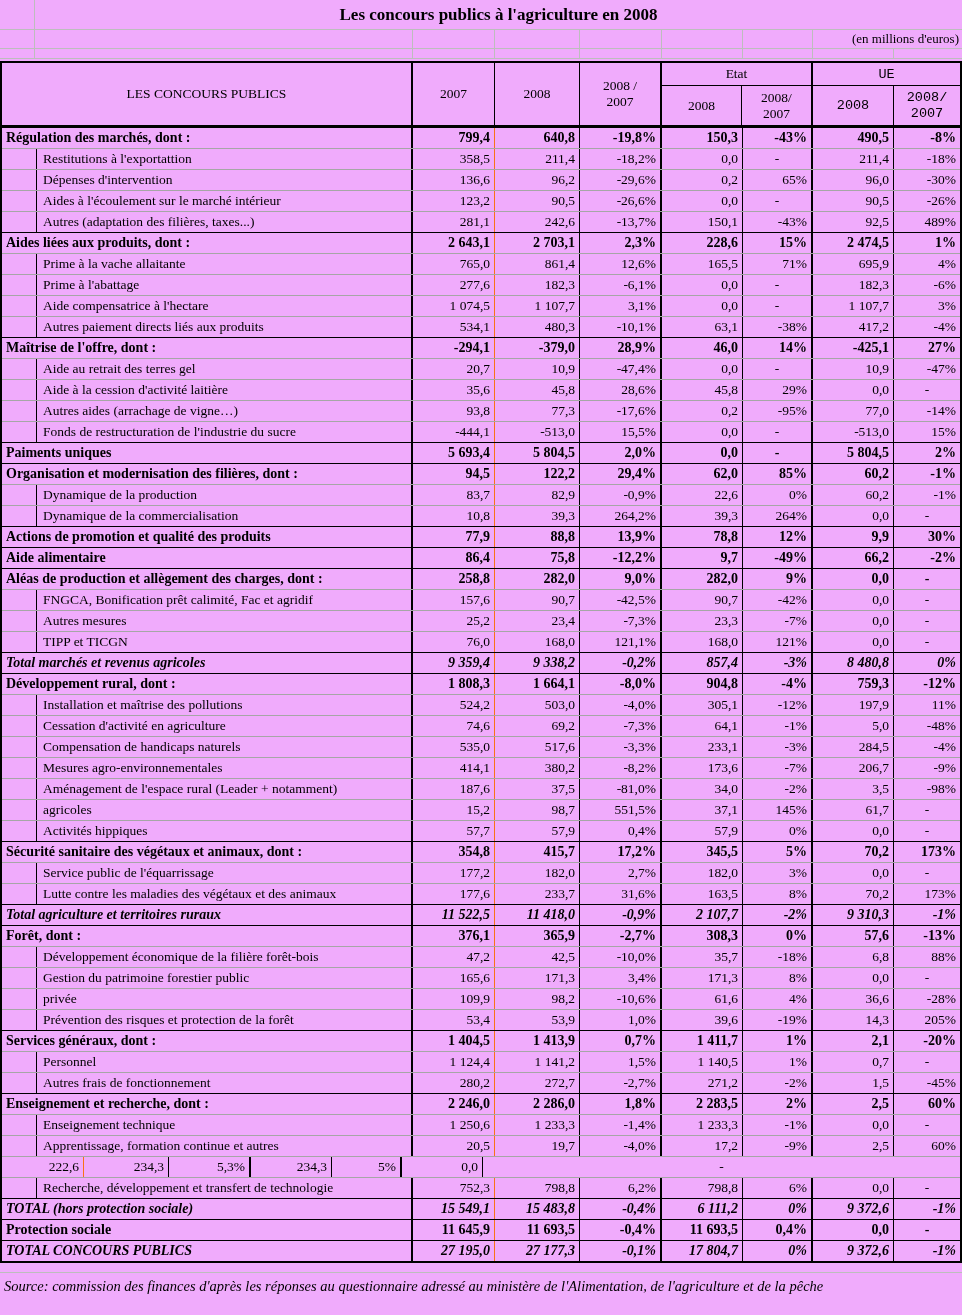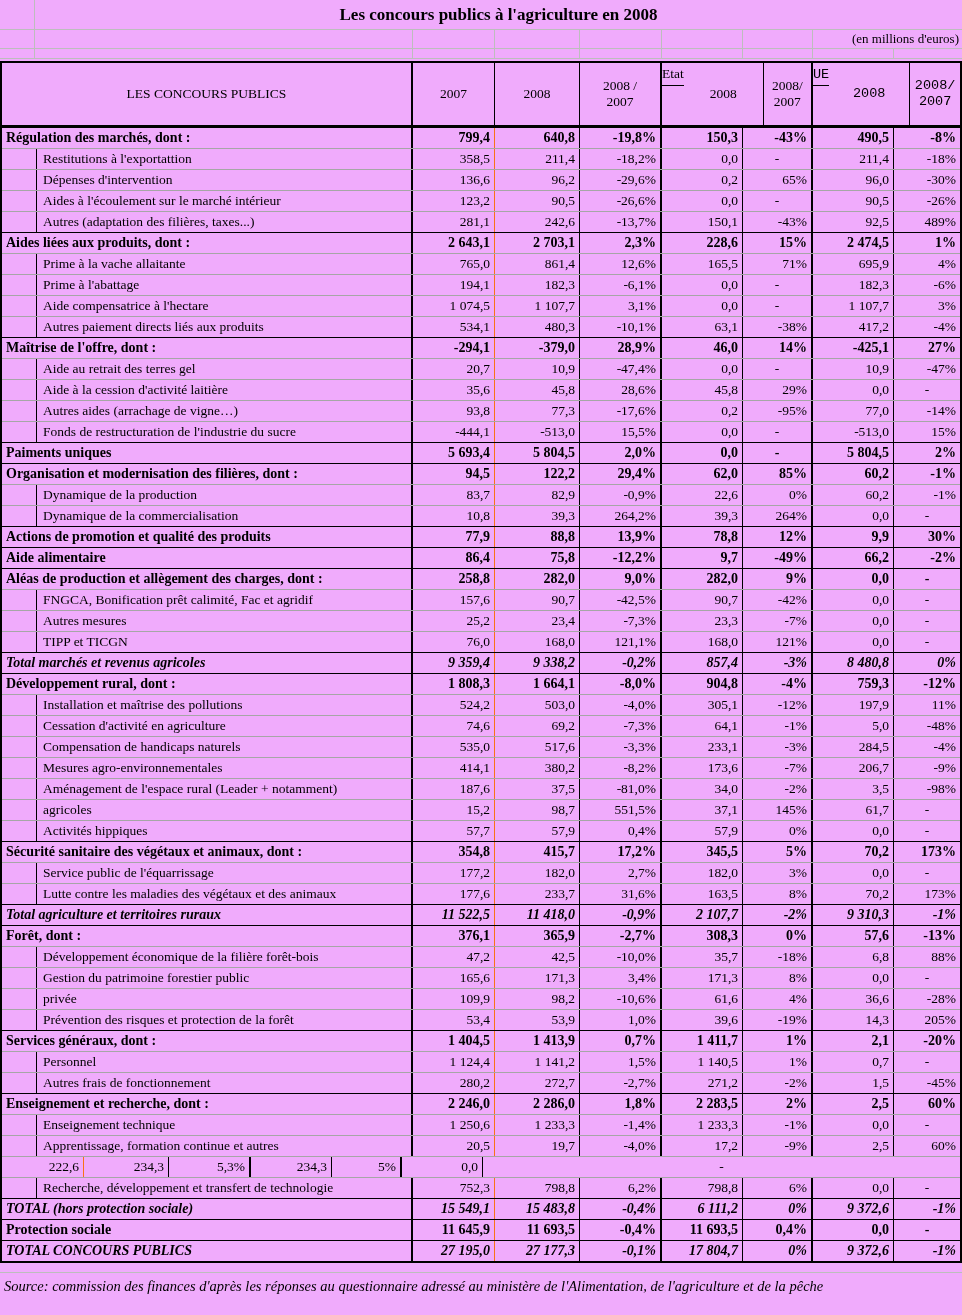--- a/index.html
+++ b/index.html
@@ -32,21 +32,21 @@
     margin-top:2px;
     width:962px;
     border:2px solid #000;
   }
   .thead{display:flex;height:64px;border-bottom:2px solid #000;box-sizing:border-box;font-size:13.5px;}
   .hc{box-sizing:border-box;display:flex;align-items:center;justify-content:center;text-align:center;}
   .h-label{width:411px;border-right:2px solid #000;}
   .h-2007{width:82px;border-right:1px solid #000;}
   .h-2008{width:85px;border-right:1px solid #000;}
   .h-ratio{width:82px;border-right:2px solid #000;white-space:pre-line;line-height:16px;}
-  .hgroup{box-sizing:border-box;display:flex;flex-direction:row;}
+  .hgroup{box-sizing:border-box;display:flex;flex-direction:column;}
   .hgroup.etat{width:151px;border-right:2px solid #000;}
   .hgroup.ue{flex:1;font-family:Liberation Mono, monospace;}
   .hg-title{box-sizing:border-box;height:23px;border-bottom:1px solid #000;display:flex;align-items:center;justify-content:center;}
   .hg-cols{flex:1;display:flex;}
   .hg-cols .hc{white-space:pre-line;line-height:16px;}
   .hg-c1{box-sizing:border-box;border-right:1px solid #000;}
   .etat .hg-c1{width:80px;}
   .ue .hg-c1{width:81px;}
   .hg-c2{flex:1;}
   
@@ -218,21 +218,21 @@
           <div class="c num v4">165,5</div>
           <div class="c num v5">71%</div>
           <div class="c num v6">695,9</div>
           <div class="c num v7">4%</div>
         </div>
         <div class="row sub">
           <div class="c lbl">
             <div class="indent"></div>
             <div class="txt">Prime à l'abattage</div>
           </div>
-          <div class="c num v1">194,1</div>
+          <div class="c num v1">277,6</div>
           <div class="c num v2">182,3</div>
           <div class="c num v3">-6,1%</div>
           <div class="c num v4">0,0</div>
           <div class="c num v5 dash">-</div>
           <div class="c num v6">182,3</div>
           <div class="c num v7">-6%</div>
         </div>
         <div class="row sub">
           <div class="c lbl">
             <div class="indent"></div>

